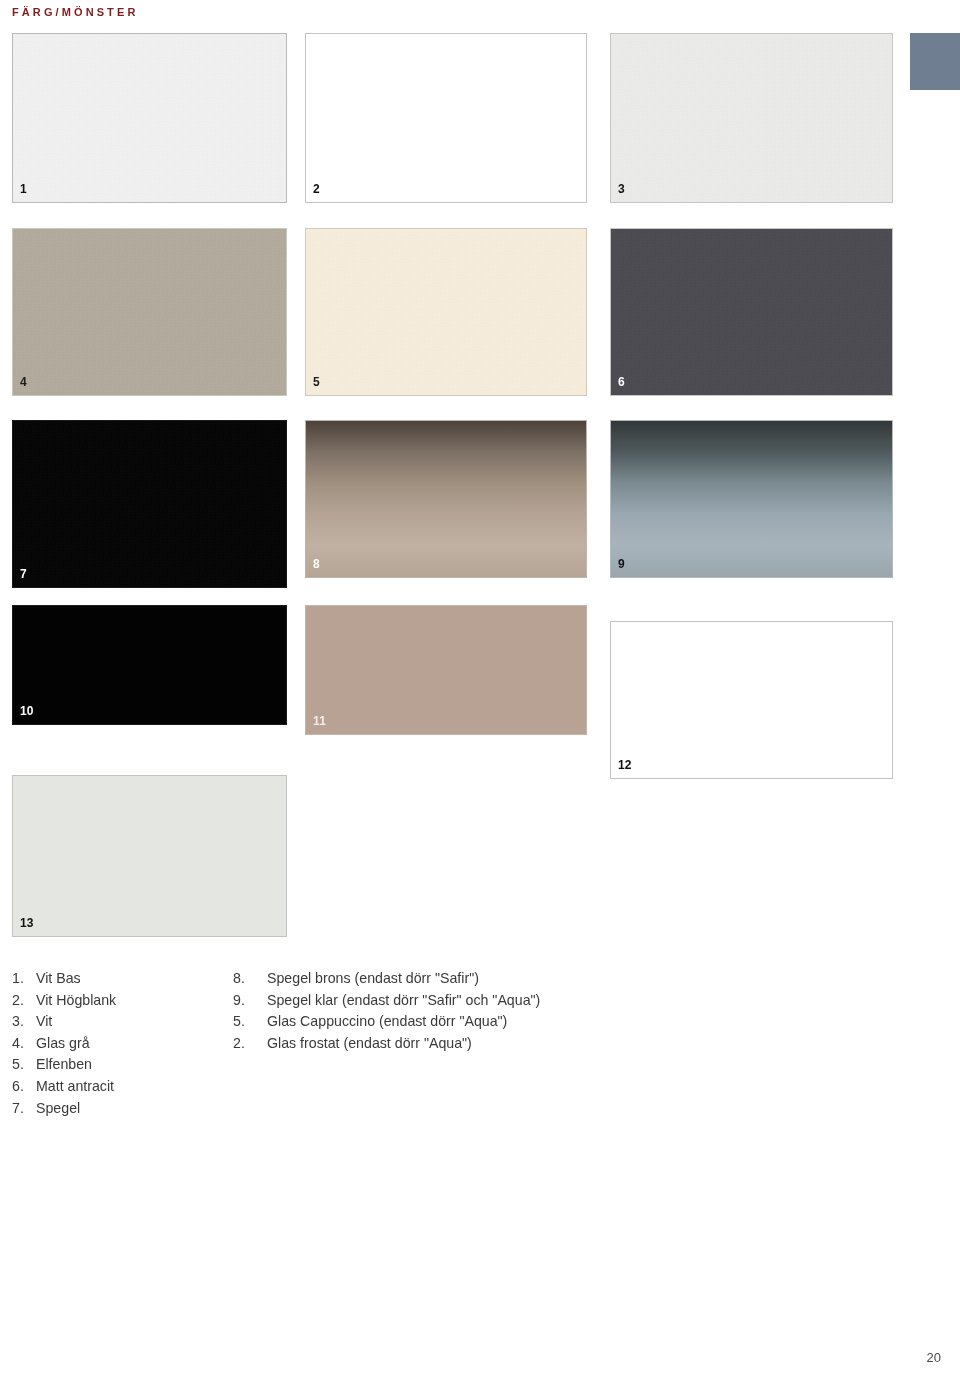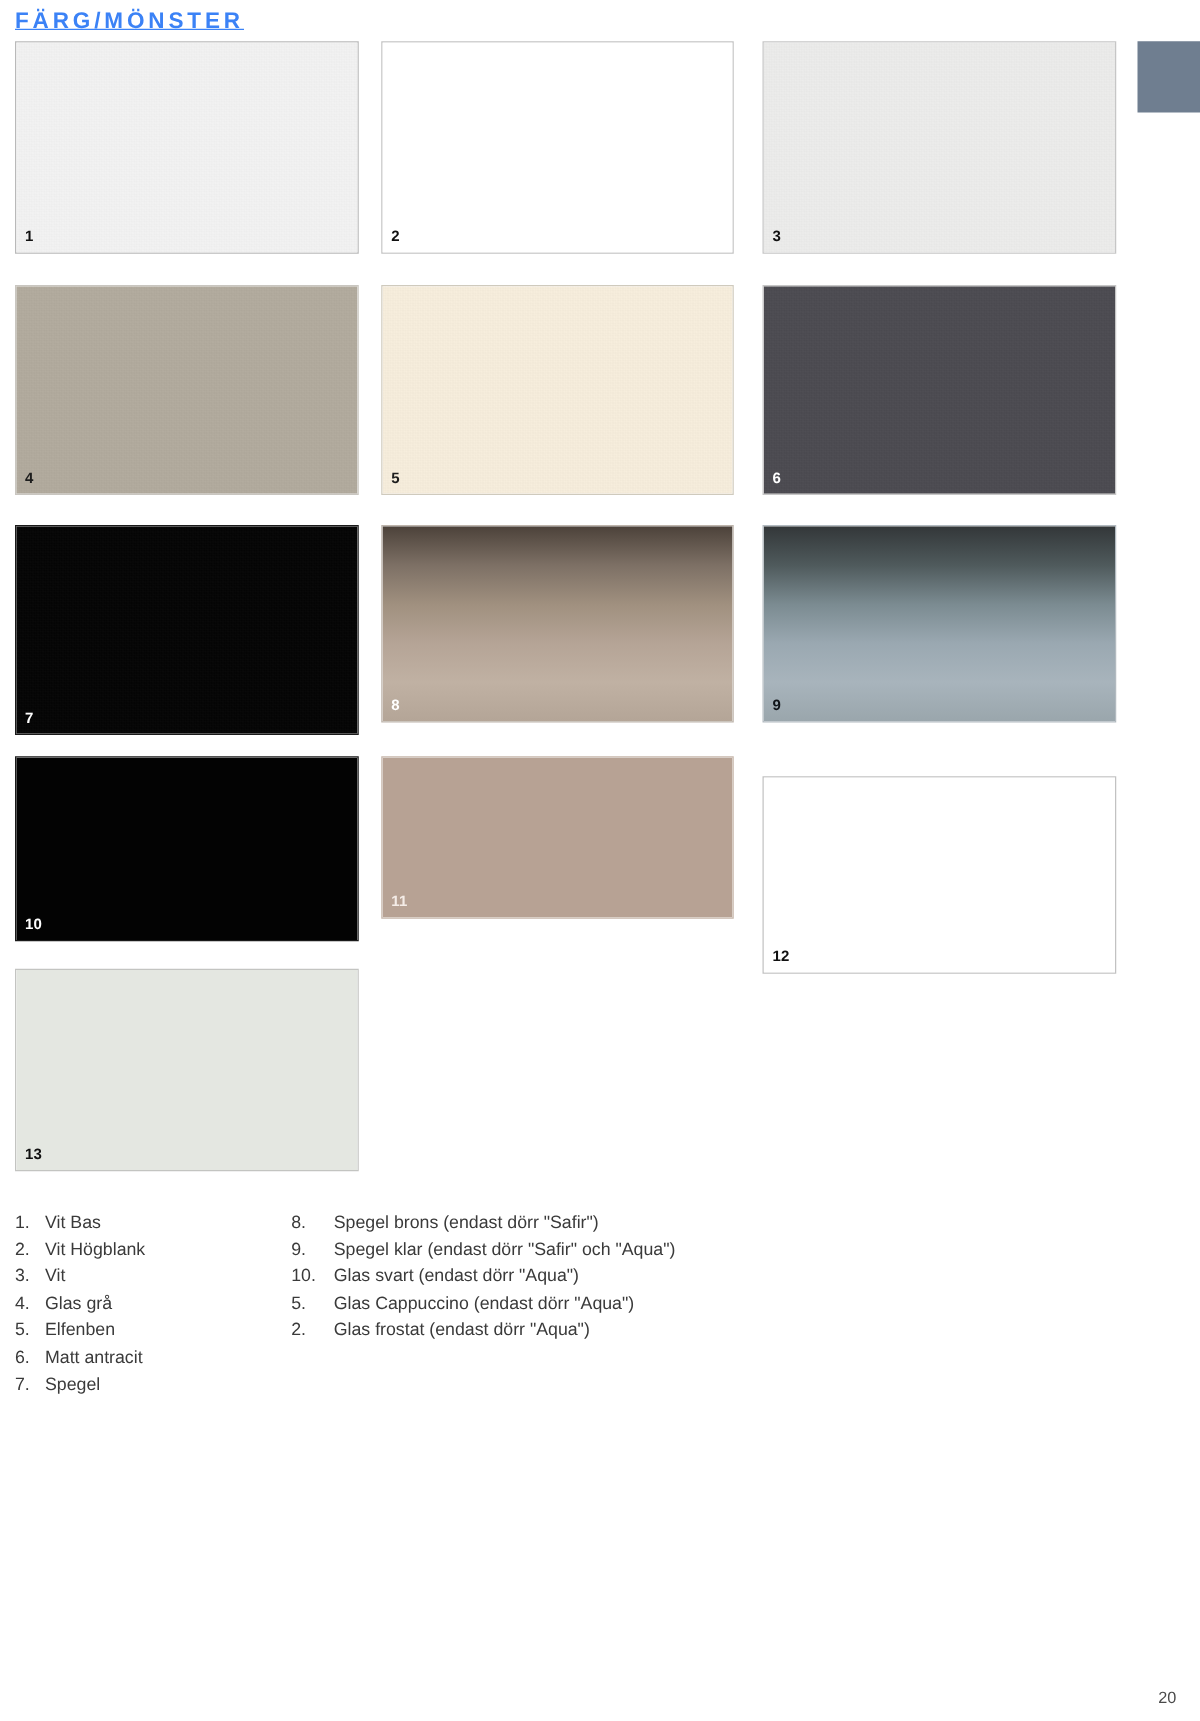--- a/index.html
+++ b/index.html
@@ -14,26 +14,25 @@
     font-family: "Liberation Sans", sans-serif;
     position: relative;
     overflow: hidden;
   }
 
   
   #page-header {
     position: absolute;
     left: 12px;
     top: 6px;
-    font-size: 18px;
+    font-size: 11px;
     font-weight: 600;
     letter-spacing: 3.1px;
-    color: #3b82f6;
+    color: #7f1d1d;
     white-space: nowrap;
-    text-decoration: underline;
   }
 
   
   #accent-block {
     position: absolute;
     left: 910px;
     top: 33px;
     width: 50px;
     height: 57px;
   }
@@ -155,21 +154,21 @@
       <span class="swatch-number" style="color: rgb(255, 255, 255);">7</span>
     </div>
     <div class="swatch" style="left: 305px; top: 420px; width: 282px; height: 158px; border: 1px solid rgb(189, 180, 171);">
       <div class="swatch-surface" style="background: linear-gradient(rgb(76, 66, 58), rgb(125, 112, 101), rgb(160, 144, 127), rgb(181, 164, 150), rgb(192, 177, 163), rgb(180, 165, 151));"></div>
       <span class="swatch-number" style="color: rgb(255, 255, 255);">8</span>
     </div>
     <div class="swatch" style="left: 610px; top: 420px; width: 283px; height: 158px; border: 1px solid rgb(178, 186, 192);">
       <div class="swatch-surface" style="background: linear-gradient(rgb(51, 55, 57), rgb(79, 90, 92), rgb(123, 139, 145), rgb(154, 168, 177), rgb(168, 180, 188), rgb(154, 166, 172));"></div>
       <span class="swatch-number" style="color: rgb(16, 20, 24);">9</span>
     </div>
-    <div class="swatch" style="left: 12px; top: 605px; width: 275px; height: 148px; border: 1px solid rgb(26, 26, 26); text-align: right;">
+    <div class="swatch" style="left: 12px; top: 605px; width: 275px; height: 120px; border: 1px solid rgb(26, 26, 26); text-align: right;">
       <div class="swatch-surface" style="background: rgb(3, 3, 3);"></div>
       <span class="swatch-number" style="color: rgb(255, 255, 255);">10</span>
     </div>
     <div class="swatch" style="left: 305px; top: 605px; width: 282px; height: 130px; border: 1px solid rgb(198, 182, 170);">
       <div class="swatch-surface" style="background: rgb(183, 162, 148);"></div>
       <span class="swatch-number" style="color: rgb(244, 236, 231);">11</span>
     </div>
     <div class="swatch" style="left: 610px; top: 605px; width: 283px; height: 158px; border: 1px solid rgb(194, 194, 194); margin-top: 16px;">
       <div class="swatch-surface" style="background: rgb(255, 255, 255);"></div>
       <span class="swatch-number" style="color: rgb(17, 17, 17);">12</span>
@@ -214,24 +213,20 @@
   <div class="legend-col" id="legend-col-right">
       <div class="legend-item">
         <span class="legend-num">8.</span>
         <span class="legend-label">Spegel brons (endast dörr "Safir")</span>
       </div>
       <div class="legend-item">
         <span class="legend-num">9.</span>
         <span class="legend-label">Spegel klar (endast dörr  "Safir" och "Aqua")</span>
       </div>
       <div class="legend-item">
-        <span class="legend-num">10.</span>
-        <span class="legend-label">Glas svart (endast dörr "Aqua")</span>
-      </div>
-      <div class="legend-item">
         <span class="legend-num">5.</span>
         <span class="legend-label">Glas Cappuccino (endast dörr "Aqua")</span>
       </div>
       <div class="legend-item">
         <span class="legend-num">2.</span>
         <span class="legend-label">Glas frostat (endast dörr "Aqua")</span>
       </div>
     </div>
 </div>
 

